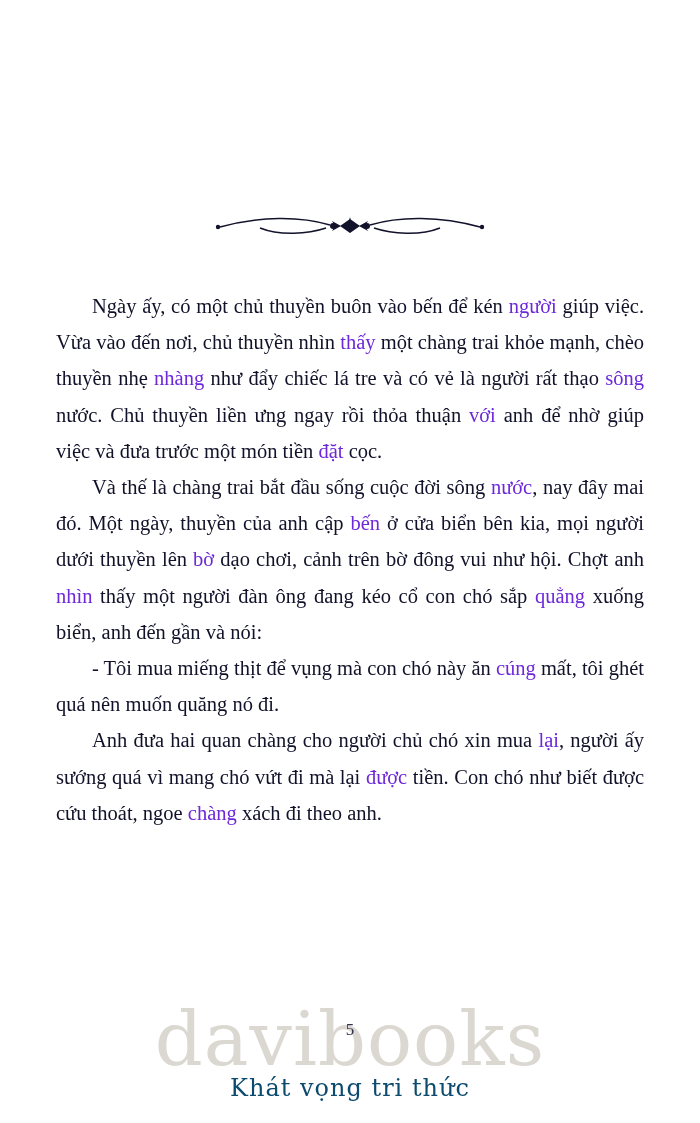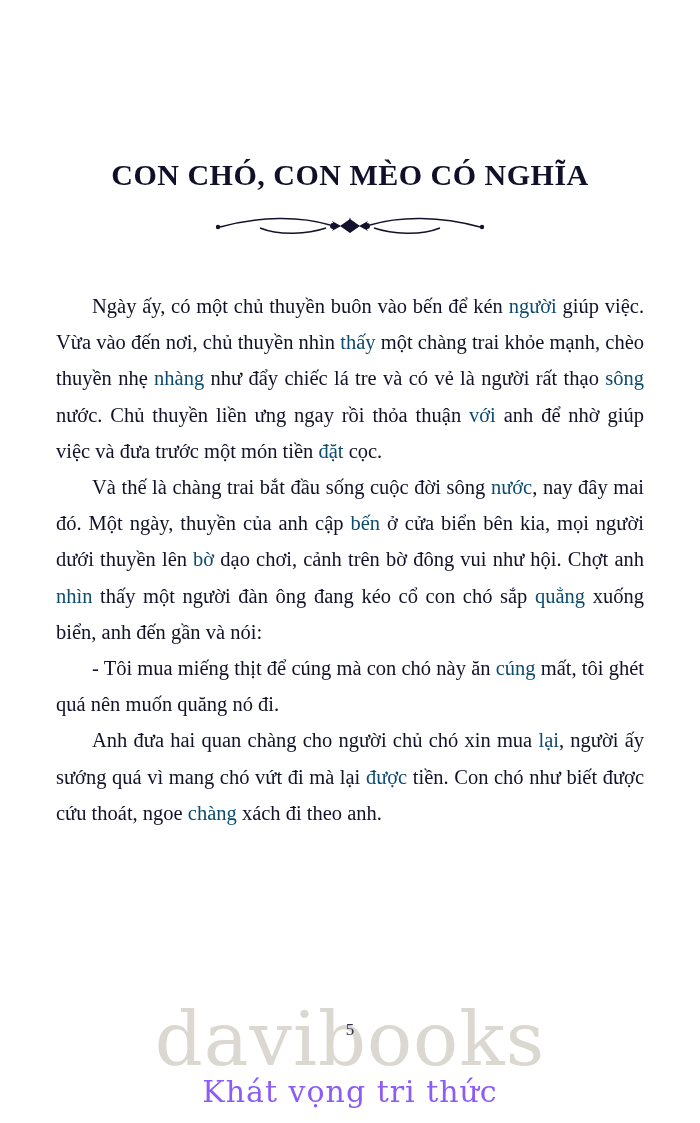--- a/index.html
+++ b/index.html
@@ -61,21 +61,21 @@
 
   .body-text p {
     margin: 0;
     text-indent: 36px;
   }
   .body-text p.dialogue {
     text-indent: 36px;
   }
 
   .hl {
-    color: #0c4a6e;
+    color: #6d28d9;
   }
 
   .page-number {
     position: absolute;
     top: 1020px;
     left: 0;
     width: 700px;
     text-align: center;
     font-size: 17px;
     color: #30304a;
@@ -93,32 +93,31 @@
   .watermark .wm-main {
     font-family: "DejaVu Serif", serif;
     font-size: 75px;
     color: #d9d6cf;
     letter-spacing: 1px;
     line-height: 78px;
     opacity: 0.95;
   }
   .watermark .wm-sub {
     font-family: "DejaVu Serif", serif;
-    font-size: 30px;
-    color: #8b5cf6;
+    font-size: 24px;
+    color: #0c4a6e;
     letter-spacing: 1px;
     margin-top: -4px;
   }
 </style>
 </head>
 <body>
 
 <div class="page">
 
-  <div class="title">CON CHÓ, CON MÈO CÓ NGHĨA</div>
 
   <div class="ornament">
     <svg width="300" height="26" viewBox="0 0 300 26" aria-hidden="true">
       <g fill="none" stroke="#12122c" stroke-width="1.6">
         <path d="M20 13 C60 2, 100 2, 130 11"></path>
         <path d="M280 13 C240 2, 200 2, 170 11"></path>
         <path d="M60 14 C80 22, 108 20, 126 14"></path>
         <path d="M240 14 C220 22, 192 20, 174 14"></path>
       </g>
       <g fill="#12122c">
@@ -130,21 +129,21 @@
         <path d="M159 12 l9 -5 l-3 5 l3 5 z"></path>
         <circle cx="18" cy="13" r="2.2"></circle>
         <circle cx="282" cy="13" r="2.2"></circle>
       </g>
     </svg>
   </div>
 
   <div class="body-text">
     <p id="p0"><span>Ngày ấy, có một chủ thuyền buôn vào bến để kén </span><span class="hl">người</span><span> giúp việc. Vừa vào đến nơi, chủ thuyền nhìn </span><span class="hl">thấy</span><span> một chàng trai khỏe mạnh, chèo thuyền nhẹ </span><span class="hl">nhàng</span><span> như đẩy chiếc lá tre và có vẻ là người rất thạo </span><span class="hl">sông</span><span> nước. Chủ thuyền liền ưng ngay rồi thỏa thuận </span><span class="hl">với</span><span> anh để nhờ giúp việc và đưa trước một món tiền </span><span class="hl">đặt</span><span> cọc.</span></p>
     <p id="p1"><span>Và thế là chàng trai bắt đầu sống cuộc đời sông </span><span class="hl">nước</span><span>, nay đây mai đó. Một ngày, thuyền của anh cập </span><span class="hl">bến</span><span> ở cửa biển bên kia, mọi người dưới thuyền lên </span><span class="hl">bờ</span><span> dạo chơi, cảnh trên bờ đông vui như hội. Chợt anh </span><span class="hl">nhìn</span><span> thấy một người đàn ông đang kéo cổ con chó sắp </span><span class="hl">quẳng</span><span> xuống biển, anh đến gần và nói:</span></p>
-    <p class="dialogue" id="p3"><span>- Tôi mua miếng thịt để cúng mà con chó này ăn </span><span class="hl">cúng</span><span> mất, tôi ghét quá nên muốn quăng nó đi.</span></p>
+    <p class="dialogue" id="p3"><span>- Tôi mua miếng thịt để vụng mà con chó này ăn </span><span class="hl">cúng</span><span> mất, tôi ghét quá nên muốn quăng nó đi.</span></p>
     <p id="p4"><span>Anh đưa hai quan chàng cho người chủ chó xin mua </span><span class="hl">lại</span><span>, người ấy sướng quá vì mang chó vứt đi mà lại </span><span class="hl">được</span><span> tiền. Con chó như biết được cứu thoát, ngoe </span><span class="hl">chàng</span><span> xách đi theo anh.</span></p>
   </div>
 
   <div class="watermark">
     <div class="wm-main">davibooks</div>
     <div class="wm-sub">Khát vọng tri thức</div>
   </div>
 
   <div class="page-number">5</div>
 

